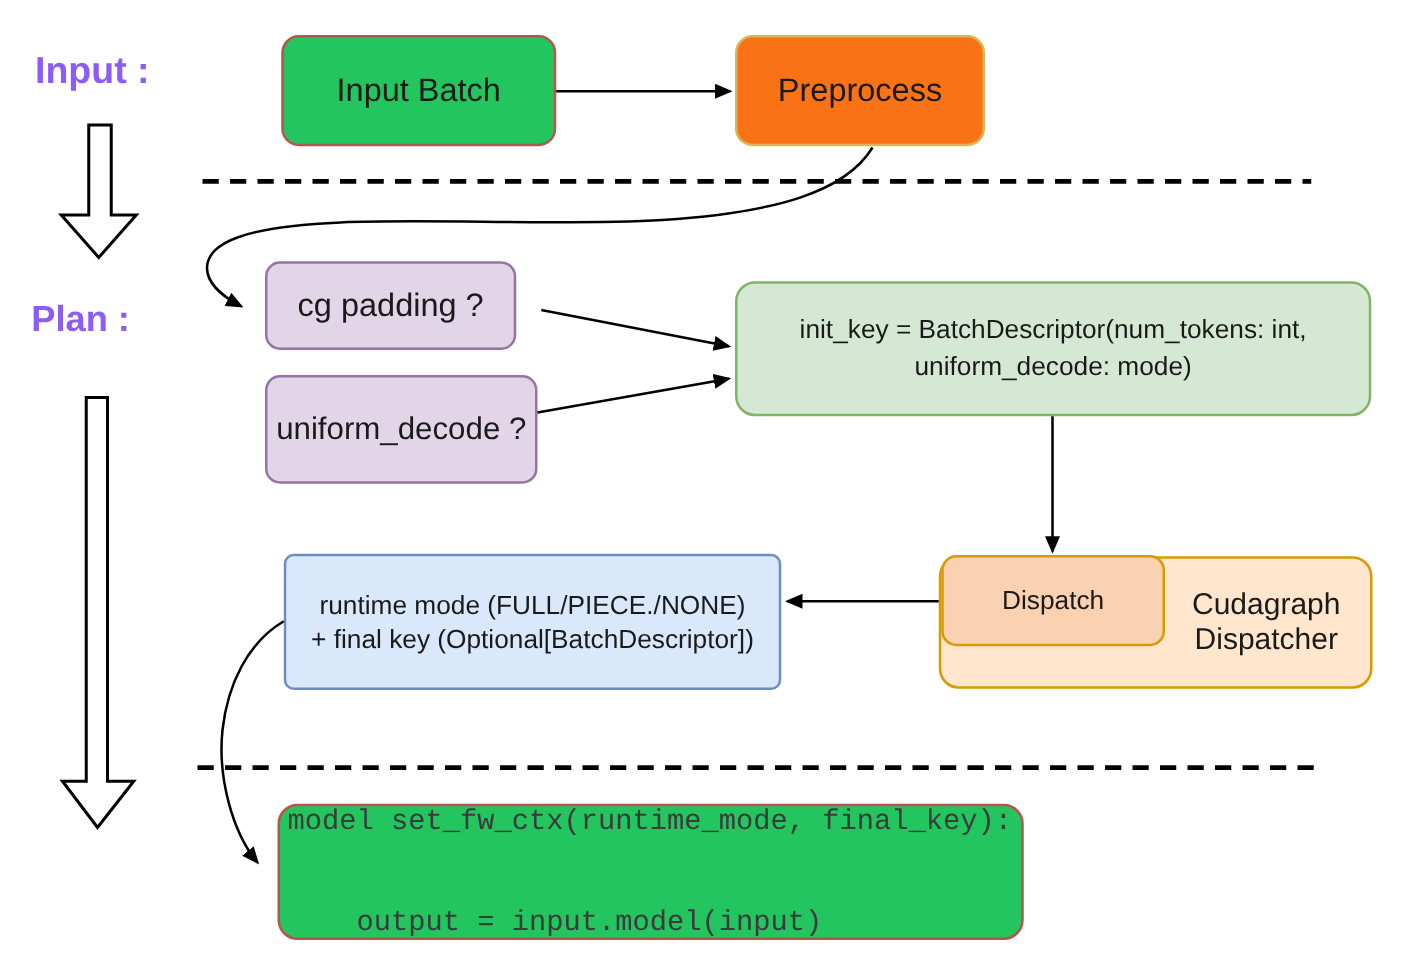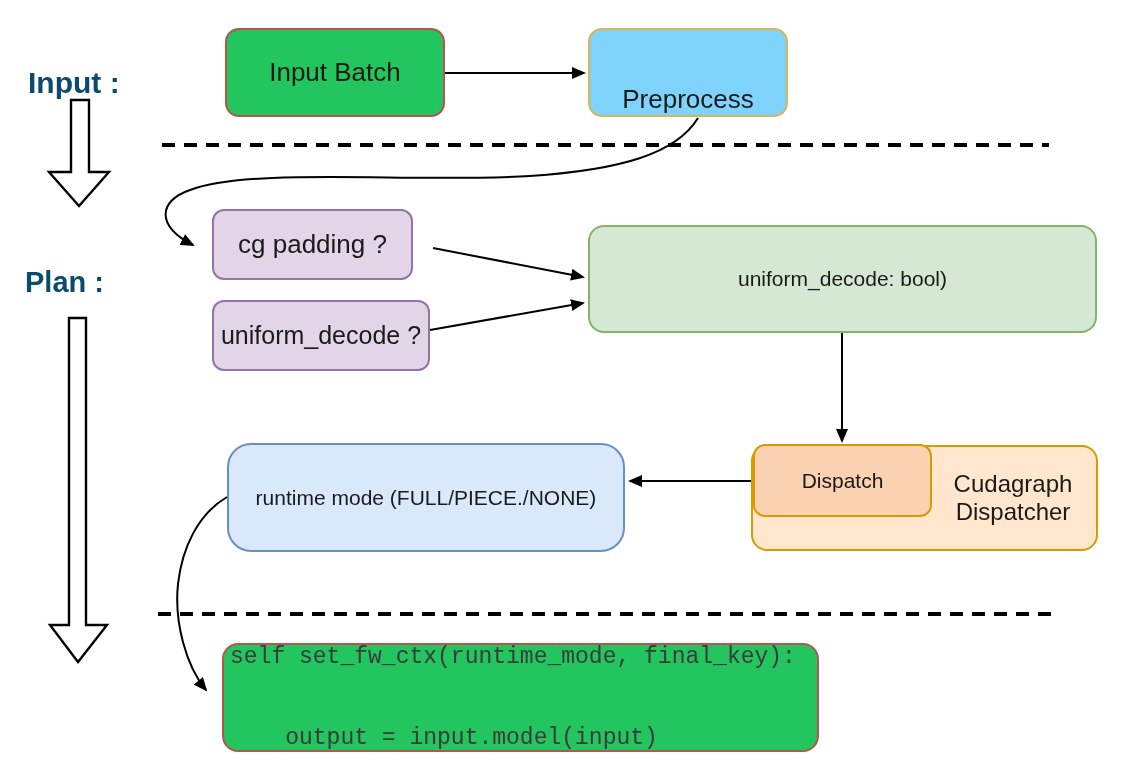--- a/index.html
+++ b/index.html
@@ -7,34 +7,34 @@
     position:relative;width:1142px;height:770px;background:#ffffff;
     font-family:"Liberation Sans",sans-serif;color:#1a1a1a;overflow:hidden;
   }
   .connectors{position:absolute;left:0;top:0;width:1142px;height:770px;pointer-events:none;z-index:5;}
   .node{
     position:absolute;display:flex;align-items:center;justify-content:center;
     text-align:center;box-sizing:border-box;border:2px solid;z-index:2;
   }
   .node .lines{display:block;}
   .pink  {background:#22c55e;border-color:#b85450;}
-  .yellow{background:#7dd3fc;border-color:#d6b656;align-items:flex-end;}
+  .yellow{background:#f97316;border-color:#d6b656;}
   .purple{background:#e1d5e7;border-color:#9673a6;}
   .green {background:#d5e8d4;border-color:#82b366;}
   .blue  {background:#dae8fc;border-color:#6c8ebf;}
   .orange{background:#ffe6cc;border-color:#d79b00;}
   .peach {background:#fad1b1;border-color:#d79b00;}
-  .sec-label{position:absolute;font-weight:bold;font-size:29px;color:#0c4a6e;z-index:2;line-height:1.15;margin-top:26px;}
+  .sec-label{position:absolute;font-weight:bold;font-size:29px;color:#8b5cf6;z-index:2;line-height:1.15;}
 
   #n-input-batch    {left:225px;top:28px;width:220px;height:89px;border-radius:14px;font-size:26px;}
   #n-preprocess     {left:588px;top:28px;width:200px;height:89px;border-radius:14px;font-size:26px;}
   #n-cg-padding     {left:212px;top:209px;width:201px;height:71px;border-radius:12px;font-size:26px;}
-  #n-uniform-decode {left:212px;top:300px;width:218px;height:71px;border-radius:12px;font-size:25px;}
+  #n-uniform-decode {left:212px;top:300px;width:218px;height:87px;border-radius:12px;font-size:25px;}
   #n-init-key       {left:588px;top:225px;width:509px;height:108px;border-radius:16px;font-size:21px;line-height:30px;}
-  #n-runtime-mode   {left:227px;top:443px;width:398px;height:109px;border-radius:24px;font-size:21px;line-height:27px;}
+  #n-runtime-mode   {left:227px;top:443px;width:398px;height:109px;border-radius:8px;font-size:21px;line-height:27px;}
   #n-dispatcher     {left:751px;top:445px;width:347px;height:106px;border-radius:16px;justify-content:flex-end;}
   #n-dispatcher .right-text{width:166px;height:100%;display:flex;flex-direction:column;align-items:center;justify-content:center;font-size:24px;line-height:28px;}
   #n-dispatch       {left:753px;top:444px;width:179px;height:73px;border-radius:12px;font-size:21px;z-index:3;}
   #n-execute-code   {left:222px;top:643px;width:597px;height:109px;border-radius:16px;
                      justify-content:flex-start;text-align:left;
                      font-family:"Liberation Mono",monospace;font-size:23px;line-height:27px;
                      color:#3b3b3b;padding-left:6px;}
   #n-execute-code .lines{white-space:pre;}
 
   #lbl-input  {left:28px;top:40px;font-size:30px;}
@@ -60,44 +60,46 @@
   <div class="node purple" id="n-cg-padding">
     <span>cg padding ?</span>
   </div>
 
   <div class="node purple" id="n-uniform-decode">
     <span>uniform_decode ?</span>
   </div>
 
   <div class="node green" id="n-init-key">
     <span class="lines">
-      <span style="display:block">uniform_decode: bool)</span>
+      <span style="display:block">init_key = BatchDescriptor(num_tokens: int,</span>
+      <span style="display:block">uniform_decode: mode)</span>
     </span>
   </div>
 
   <div class="node blue" id="n-runtime-mode">
     <span class="lines">
       <span style="display:block">runtime mode (FULL/PIECE./NONE)</span>
+      <span style="display:block">+ final key (Optional[BatchDescriptor])</span>
     </span>
   </div>
 
   <div class="node peach" id="n-dispatch">
     <span>Dispatch</span>
   </div>
 
   <div class="node orange" id="n-dispatcher">
     <span class="right-text">
       <span>Cudagraph</span>
       <span>Dispatcher</span>
     </span>
   </div>
 
   <div class="node pink" id="n-execute-code">
     <span class="lines">
-      <span style="display:block" class="lines">self set_fw_ctx(runtime_mode, final_key):</span>
+      <span style="display:block" class="lines">model set_fw_ctx(runtime_mode, final_key):</span>
       <span style="display:block" class="lines">    output = input.model(input)</span>
     </span>
   </div>
 
   <svg class="connectors" width="1142" height="770" viewBox="0 0 1142 770" xmlns="http://www.w3.org/2000/svg">
     <defs>
       <marker id="ah" viewBox="0 0 7 6" refX="6" refY="3" markerWidth="7" markerHeight="6" orient="auto-start-reverse">
         <path d="M0,0 L7,3 L0,6 z" fill="#000"></path>
       </marker>
     </defs>

